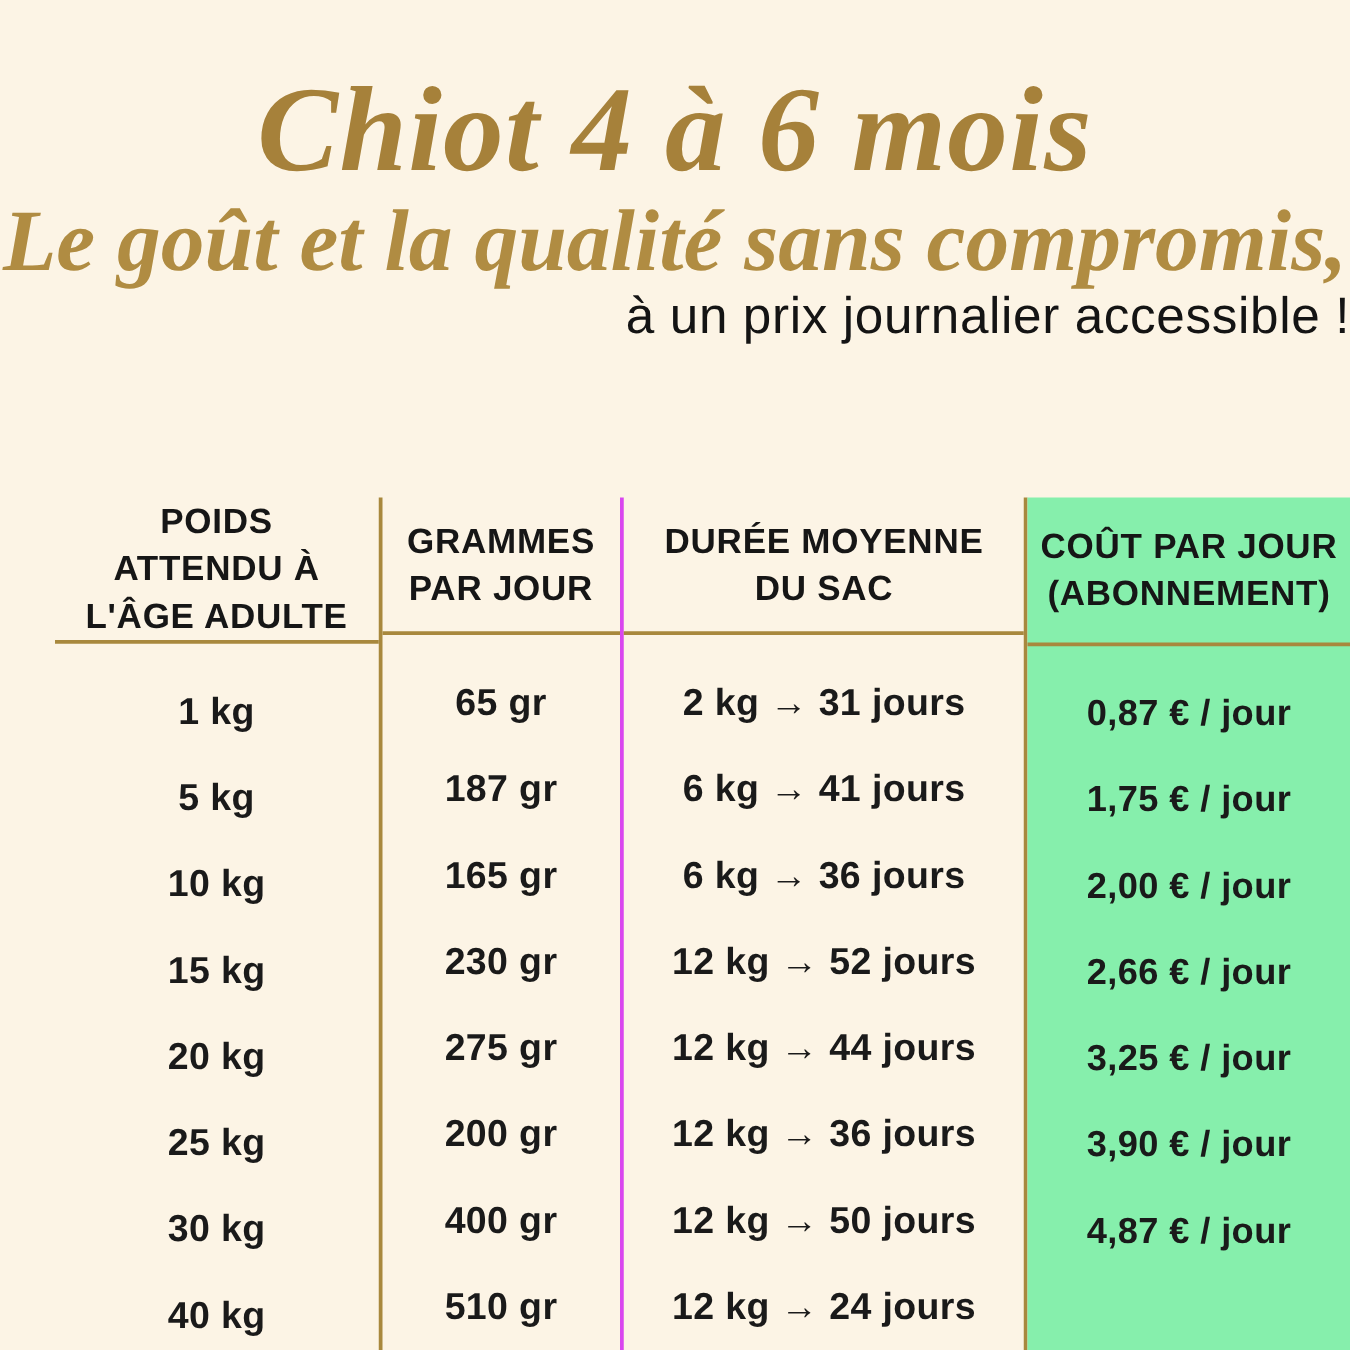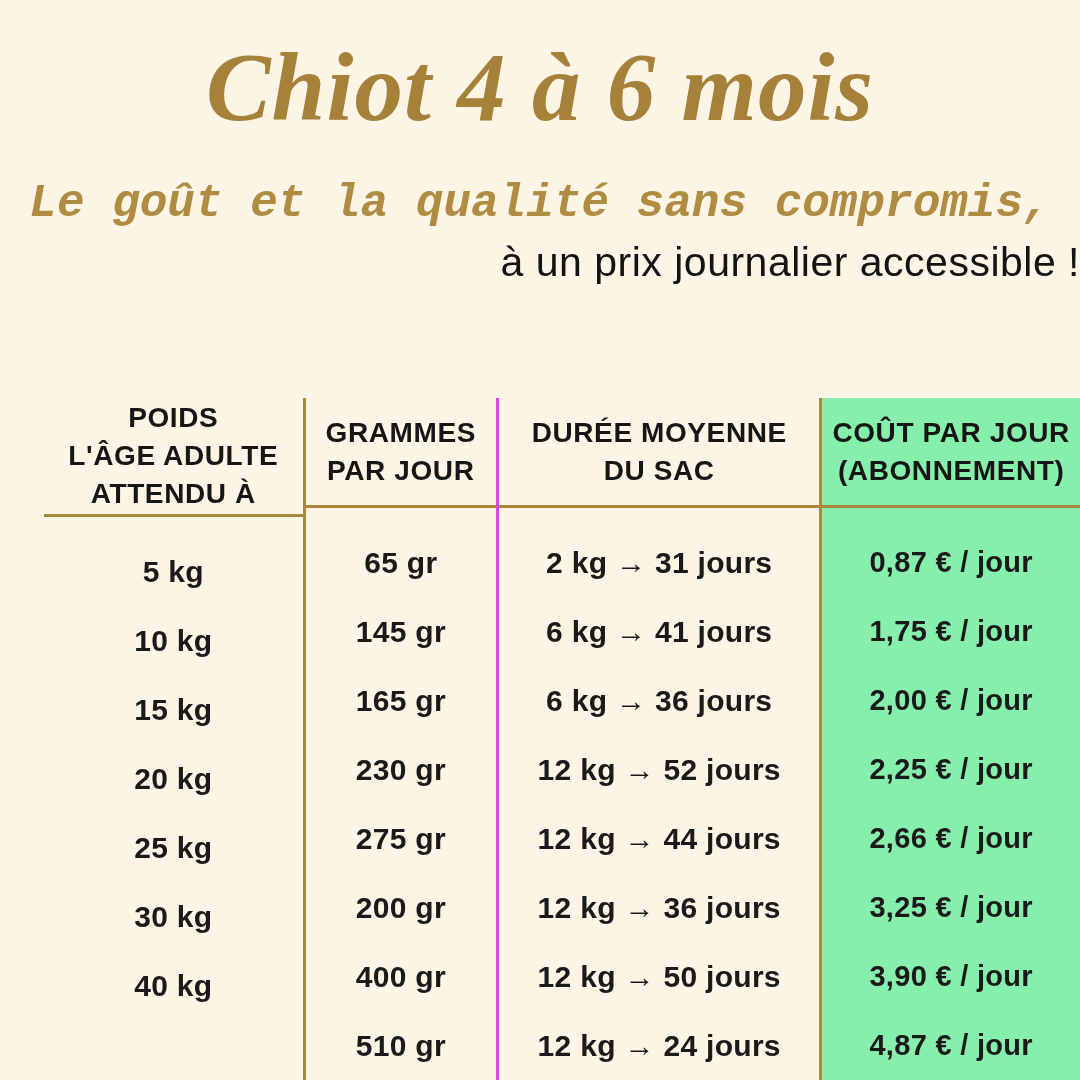--- a/index.html
+++ b/index.html
@@ -7,38 +7,38 @@
     position:relative;
     width:1080px;height:1080px;
     background:#FCF4E5;
     overflow:hidden;
     font-family:"Liberation Sans", sans-serif;
   }
   
   .hero{
     height:398px;
     box-sizing:border-box;
-    padding-top:32px;
+    padding-top:48px;
     text-align:center;
   }
   .title{
     font-family:"Liberation Serif", serif;
     font-style:italic;
     font-weight:700;
     font-size:97px;
     line-height:112px;
     color:#A6813A;
     letter-spacing:1px;
   }
   .sub-gold{
-    margin-top:30px;
-    font-family:Liberation Mono, monospace;
+    margin-top:4px;
+    font-family:Liberation Serif, serif;
     font-style:italic;
     font-weight:700;
-    font-size:46px;
+    font-size:70px;
     line-height:60px;
     color:#B08C42;
   }
   .sub-dark{
     margin-top:5px;
     font-weight:500;
     font-size:41px;
     line-height:46px;
     color:#141414;
     letter-spacing:0.5px;
@@ -101,42 +101,43 @@
     <div class="title">Chiot 4 à 6 mois</div>
     <div class="sub-gold">Le goût et la qualité sans compromis,</div>
     <div class="sub-dark">à un prix journalier accessible !</div>
   </div>
 
   <div class="table">
 
     <div class="col col-poids">
       <div class="th">
         <span>POIDS</span>
+        <span>ATTENDU À</span>
         <span>L'ÂGE ADULTE</span>
-        <span>ATTENDU À</span>
       </div>
       <div class="cells">
+        <div class="cell">1 kg</div>
         <div class="cell">5 kg</div>
         <div class="cell">10 kg</div>
         <div class="cell">15 kg</div>
         <div class="cell">20 kg</div>
         <div class="cell">25 kg</div>
         <div class="cell">30 kg</div>
         <div class="cell">40 kg</div>
       </div>
     </div>
 
     <div class="col col-grammes">
       <div class="th">
         <span>GRAMMES</span>
         <span>PAR JOUR</span>
       </div>
       <div class="cells">
         <div class="cell">65 gr</div>
-        <div class="cell">145 gr</div>
+        <div class="cell">187 gr</div>
         <div class="cell">165 gr</div>
         <div class="cell">230 gr</div>
         <div class="cell">275 gr</div>
         <div class="cell">200 gr</div>
         <div class="cell">400 gr</div>
         <div class="cell">510 gr</div>
       </div>
     </div>
 
     <div class="col col-duree">
@@ -158,21 +159,20 @@
 
     <div class="col col-cout">
       <div class="th">
         <span>COÛT PAR JOUR</span>
         <span>(ABONNEMENT)</span>
       </div>
       <div class="cells">
         <div class="cell">0,87 € / jour</div>
         <div class="cell">1,75 € / jour</div>
         <div class="cell">2,00 € / jour</div>
-        <div class="cell">2,25 € / jour</div>
         <div class="cell">2,66 € / jour</div>
         <div class="cell">3,25 € / jour</div>
         <div class="cell">3,90 € / jour</div>
         <div class="cell">4,87 € / jour</div>
       </div>
     </div>
 
   </div>
 </div>
 

